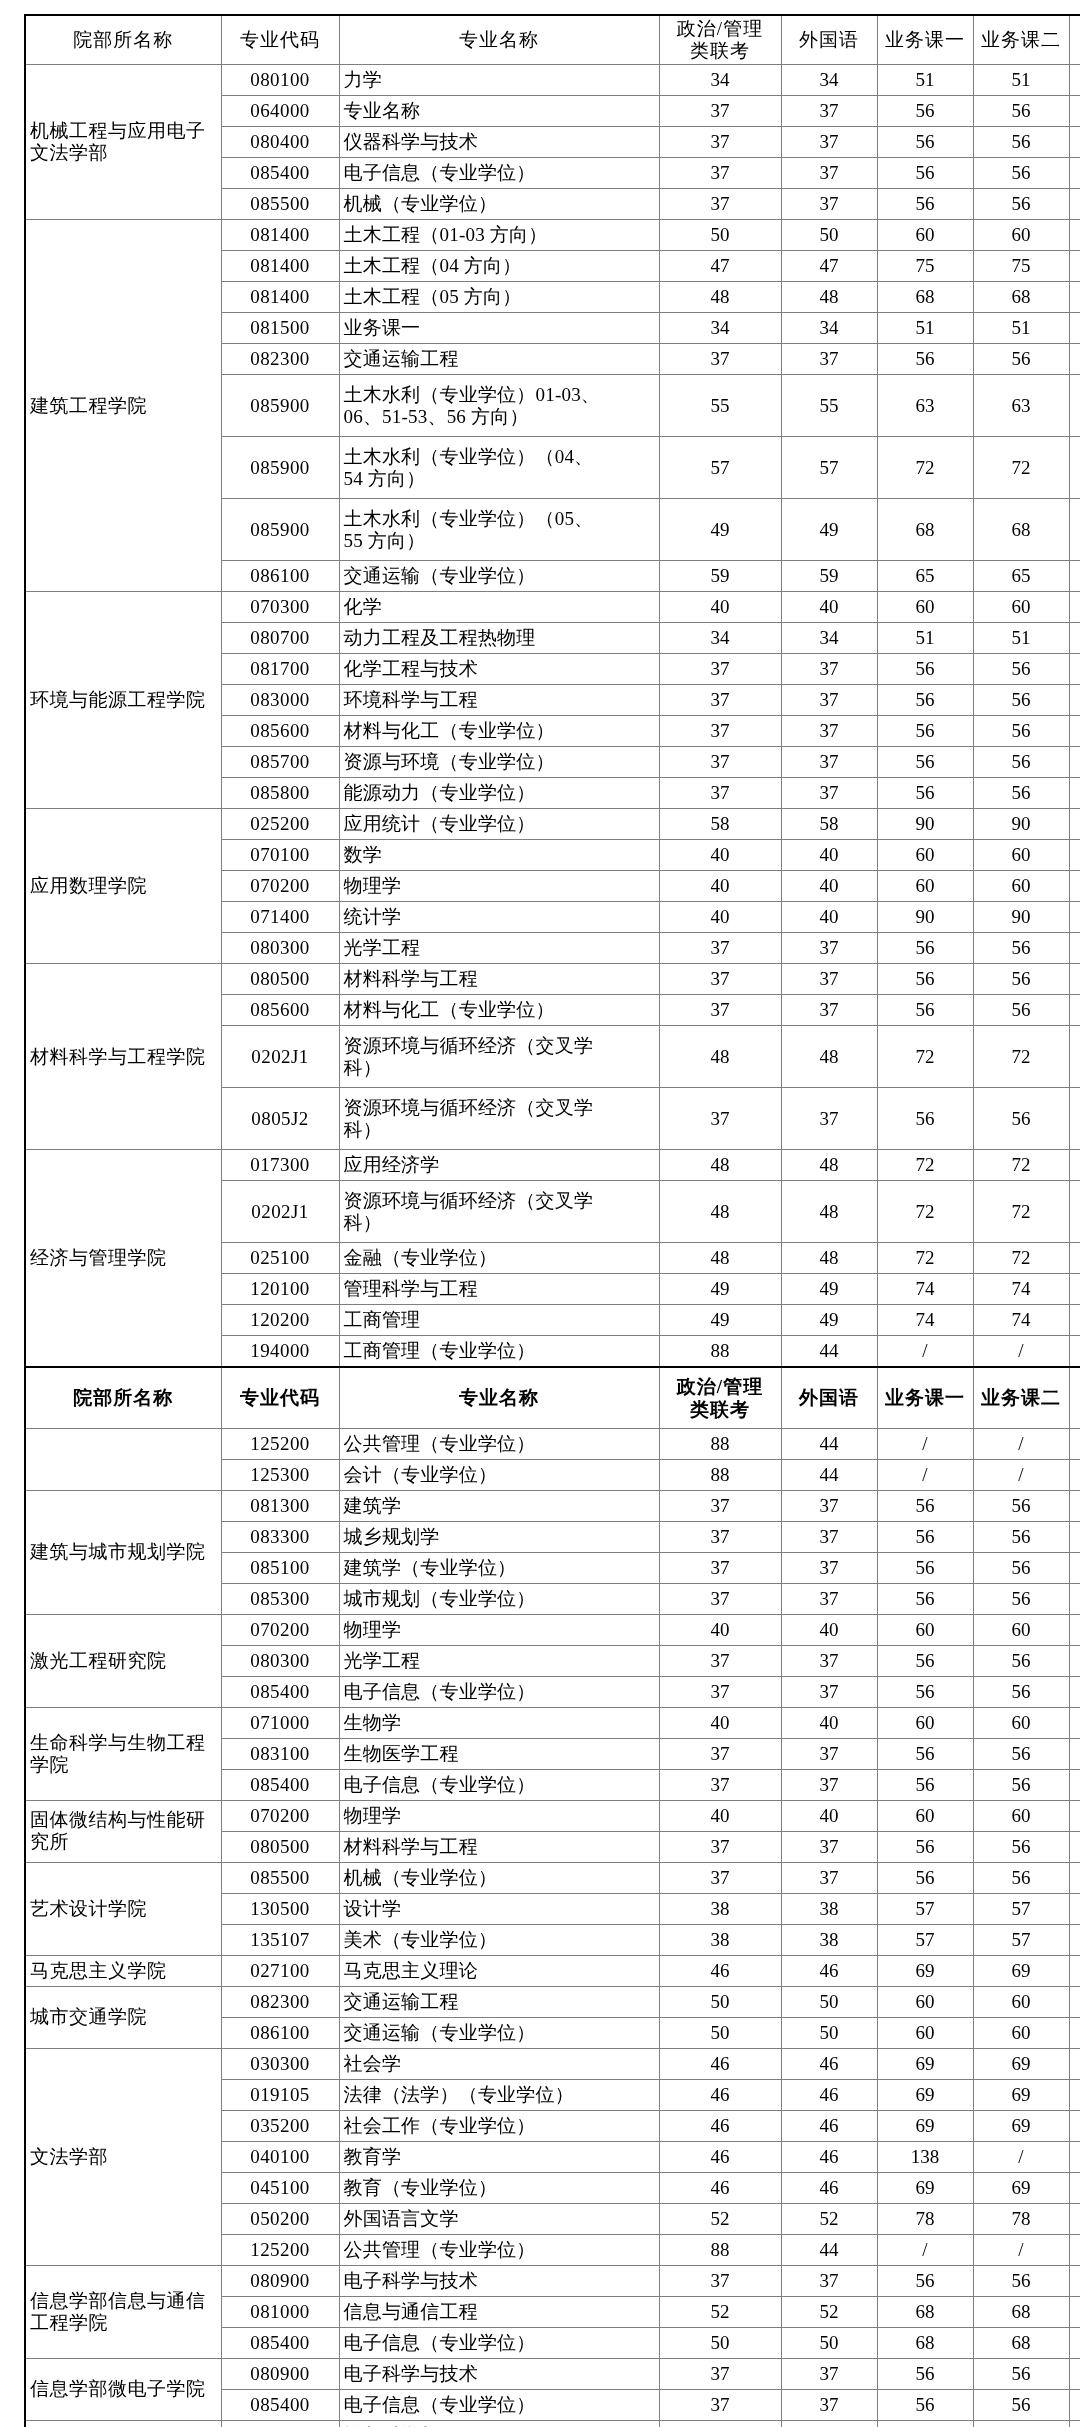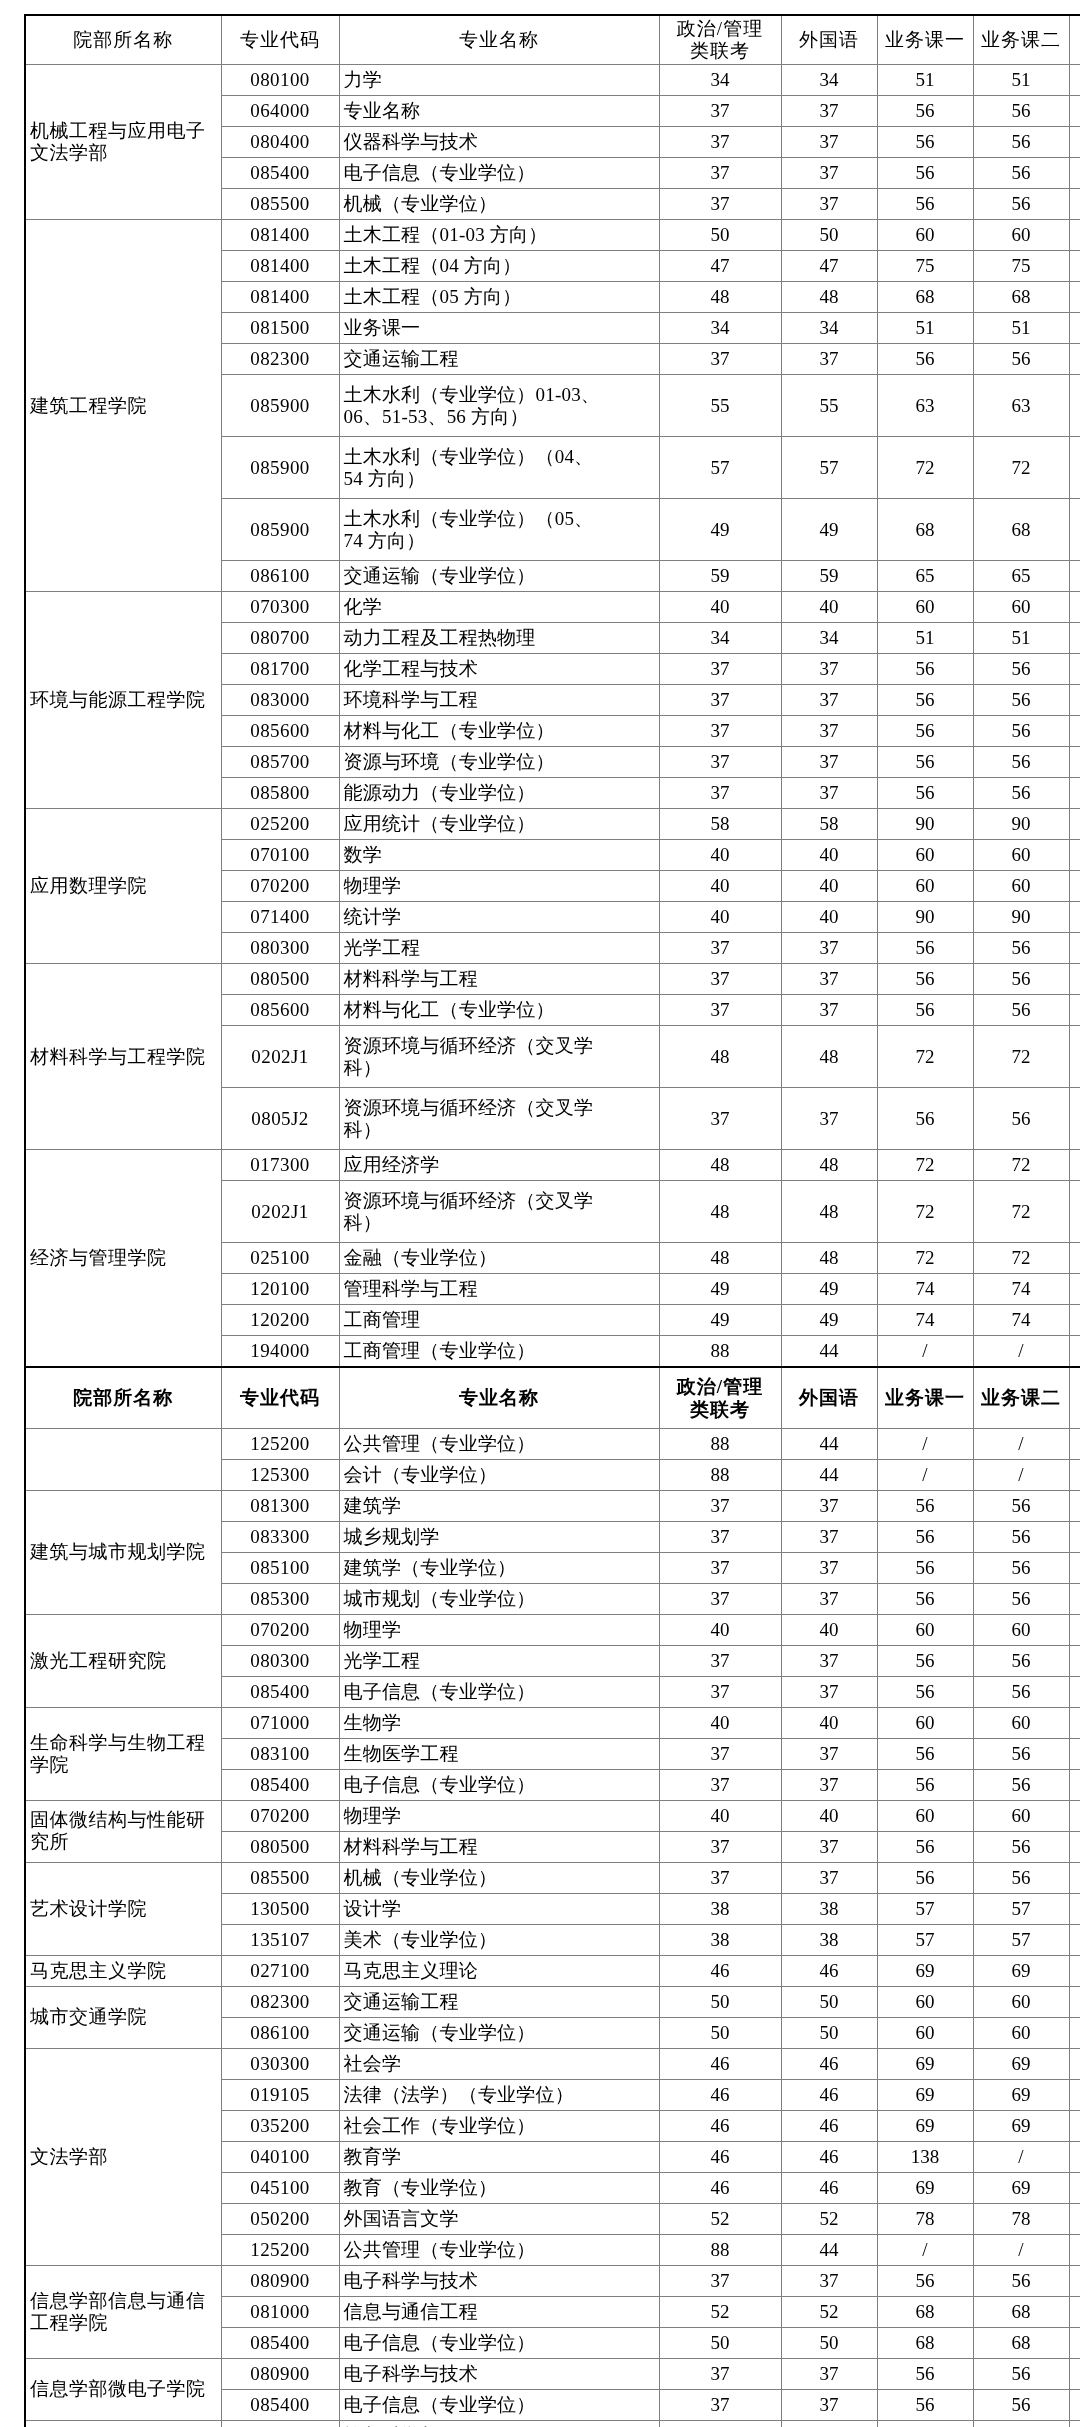--- a/index.html
+++ b/index.html
@@ -228,21 +228,21 @@
           <td class="num">57</td>
           <td class="num">57</td>
           <td class="num">72</td>
           <td class="num">72</td>
           <td class="num">319</td>
         </tr>
         <tr class="row row-tall">
           <td class="code">085900</td>
           <td class="name two-line">
             <div>土木水利（专业学位）（05、</div>
-            <div>74 方向）</div>
+            <div>55 方向）</div>
           </td>
           <td class="num">49</td>
           <td class="num">49</td>
           <td class="num">68</td>
           <td class="num">68</td>
           <td class="num">328</td>
         </tr>
         <tr class="row">
           <td class="code">086100</td>
           <td class="name">交通运输（专业学位）</td>

